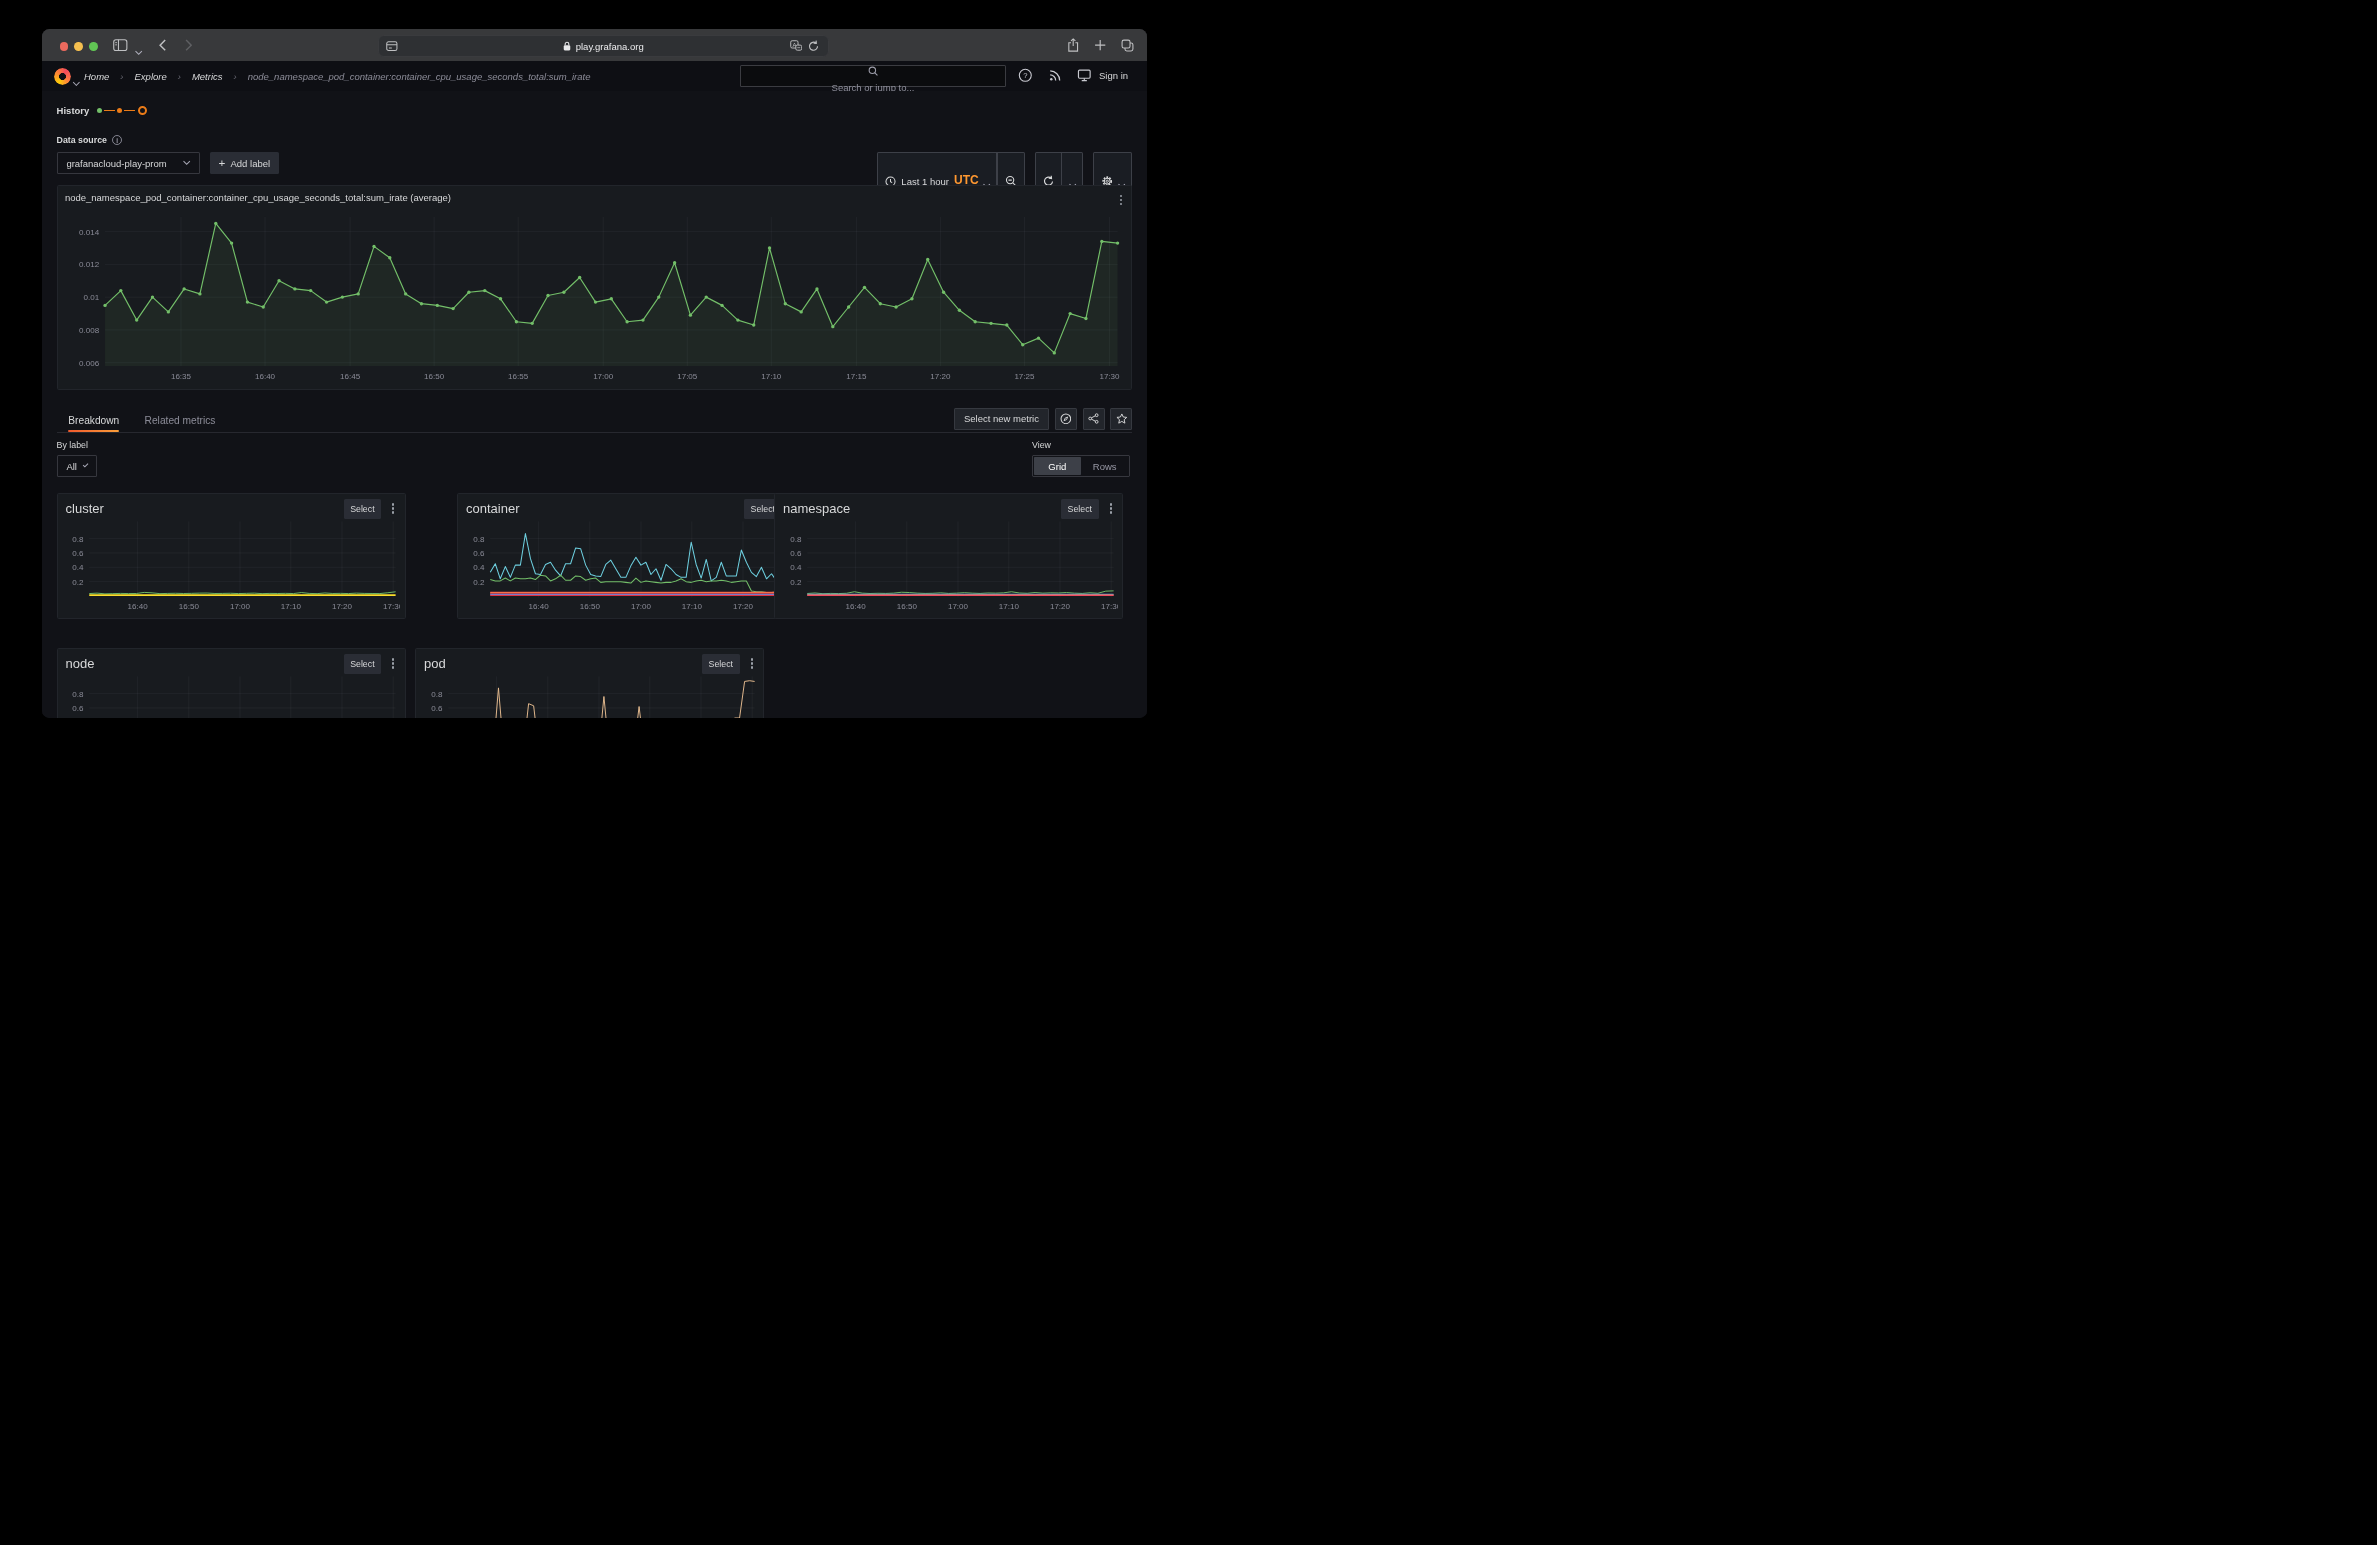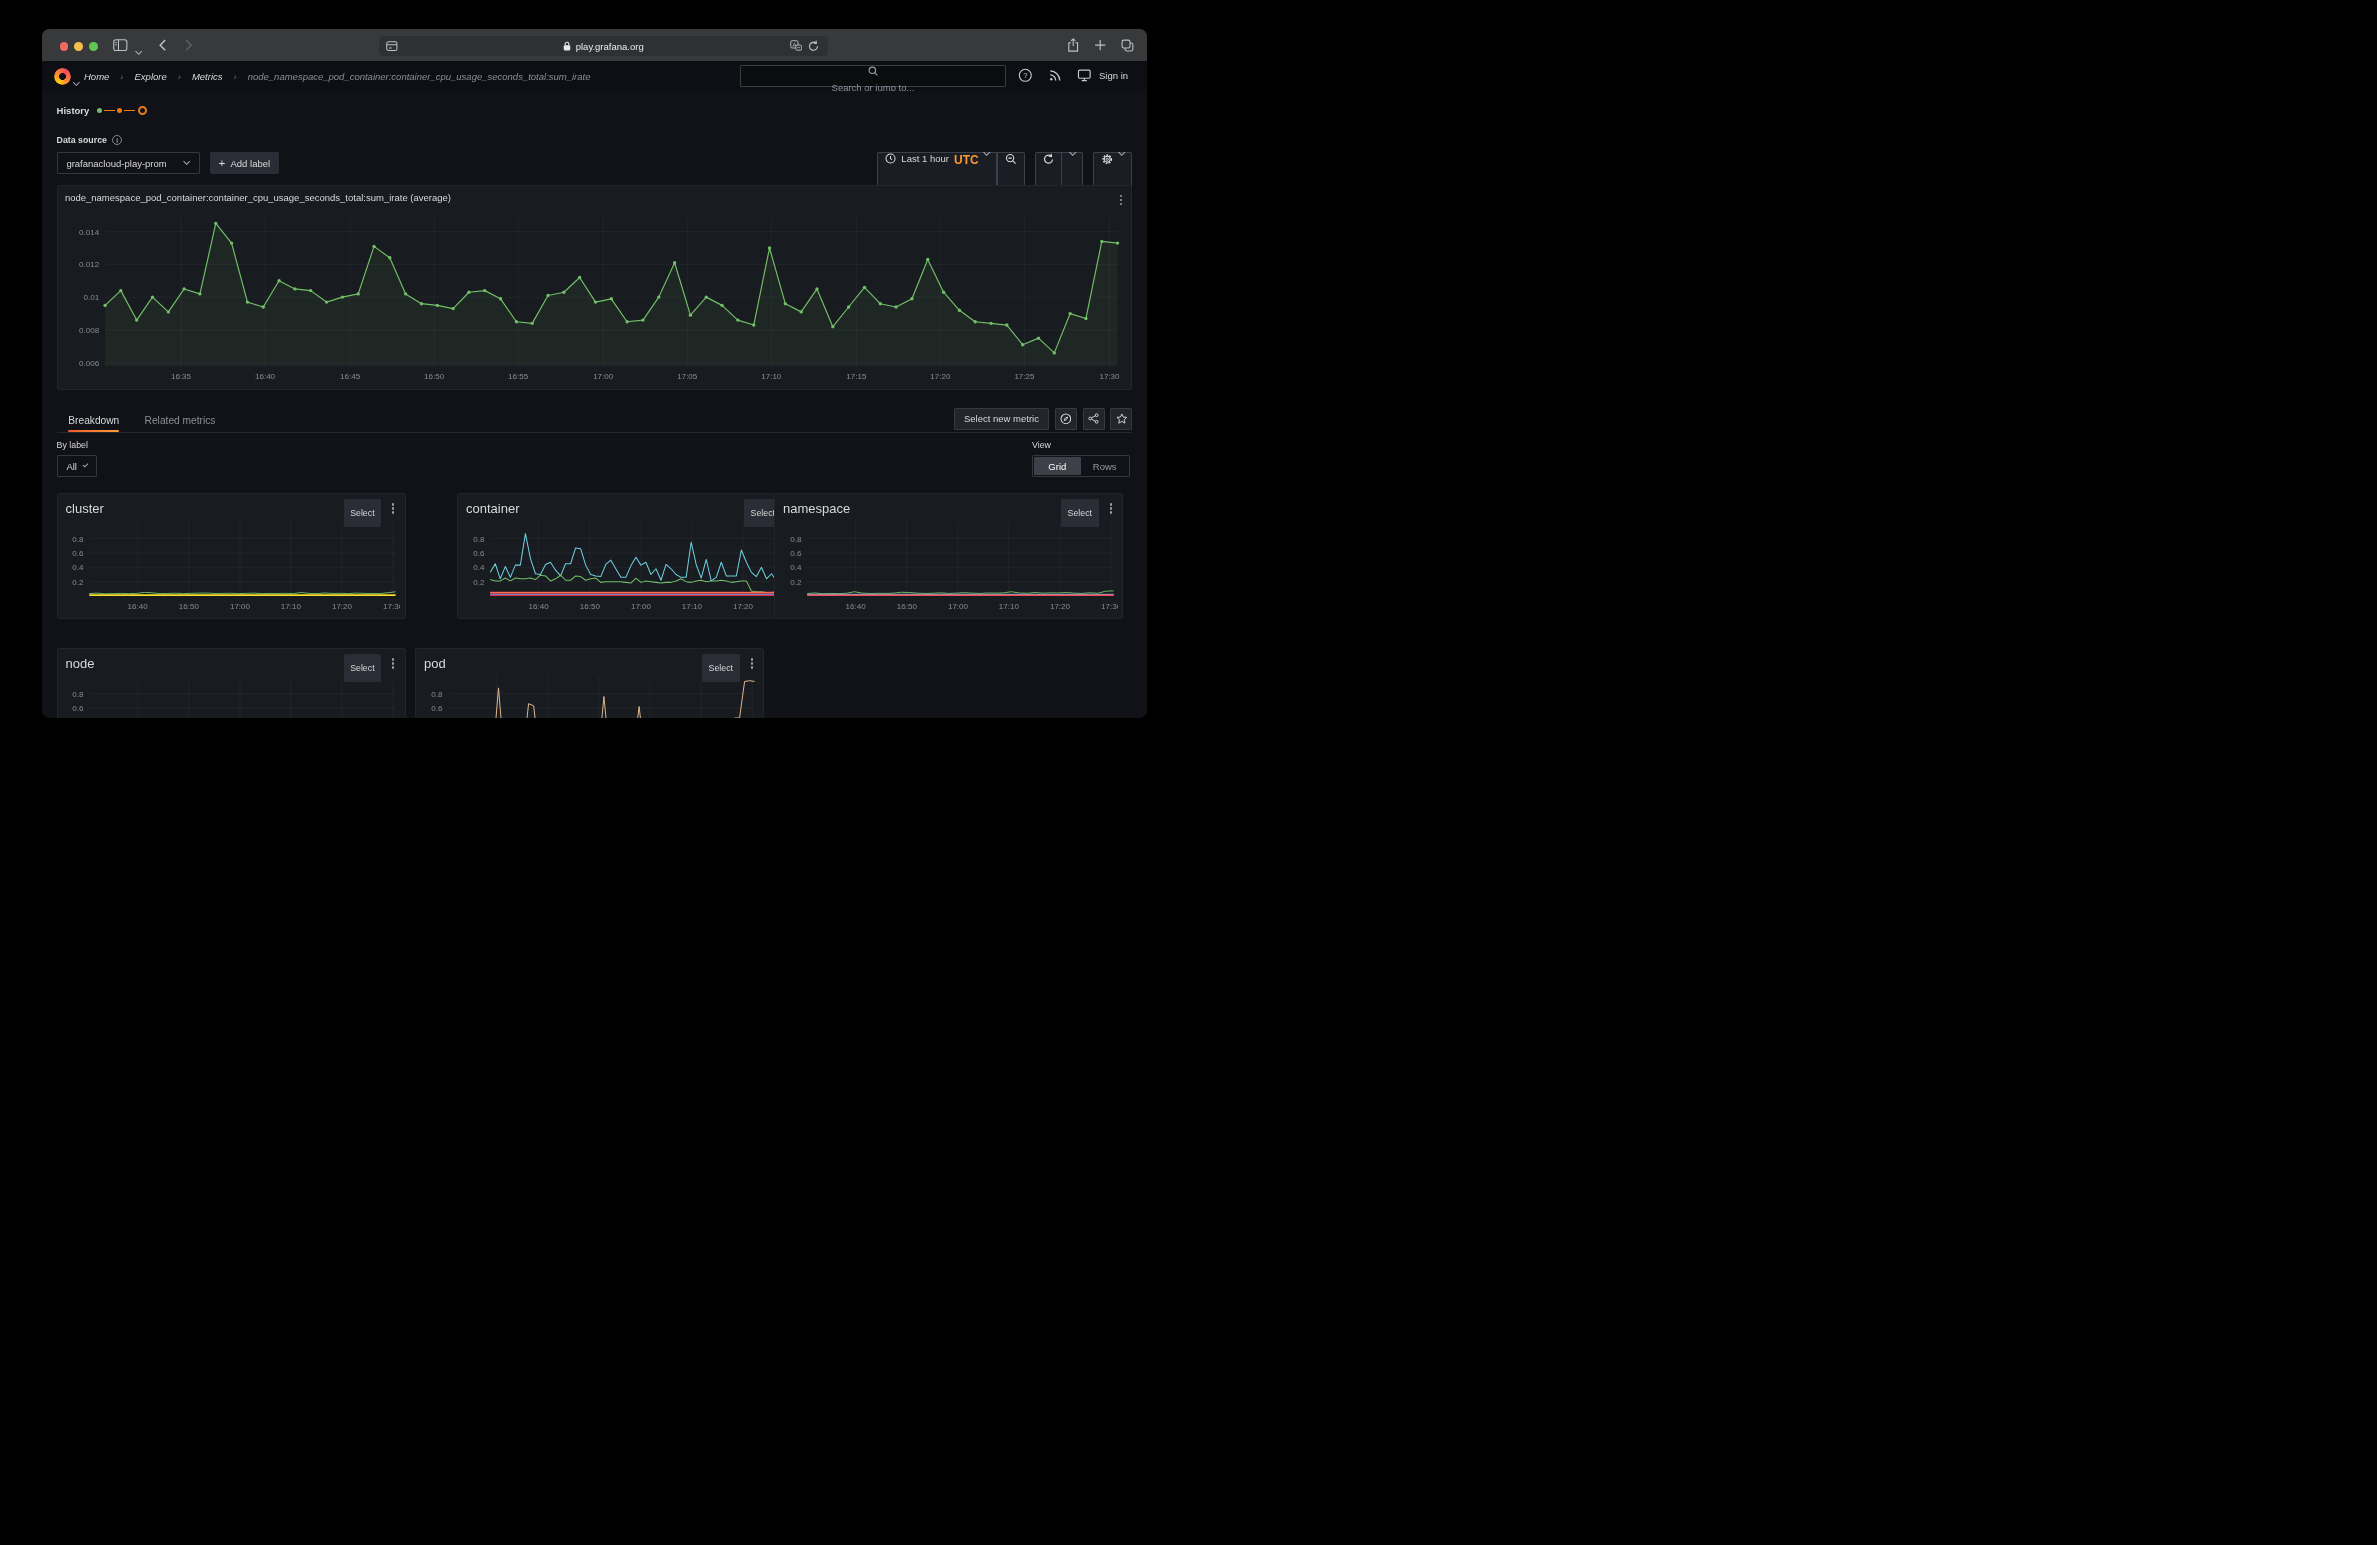--- a/index.html
+++ b/index.html
@@ -34,21 +34,21 @@
   .tl-ring{width:9.5px;height:9.5px;border-radius:50%;border:2.2px solid #eb7b18;box-sizing:border-box;}
   .ds-label{position:absolute;left:14.6px;top:44px;display:flex;align-items:center;gap:5.1px;font-size:8.8px;font-weight:600;color:#d8d9da;text-align:center;}
   .info-circ{width:10.2px;height:10.2px;border-radius:50%;border:1px solid rgba(204,204,220,.6);color:rgba(204,204,220,.7);font-size:6.6px;display:flex;align-items:center;justify-content:center;box-sizing:border-box;}
   .controls{position:absolute;left:14.6px;top:61px;height:22px;display:flex;gap:10.2px;}
   .dd{display:flex;align-items:center;gap:7.3px;height:22px;padding:0 8.8px;border:0.7px solid rgba(204,204,220,.2);border-radius:1.5px;background:#111217;font-size:9.5px;color:#d8d9da;box-sizing:border-box;}
   .btn{display:inline-flex;align-items:center;gap:5.1px;height:22px;padding:0 8.8px;border-radius:1.5px;font-size:9.5px;color:#d8d9da;box-sizing:border-box;}
   .btn.filled{background:#2a2d35;}
   .chev{width:4.4px;height:4.4px;border-right:1.2px solid currentColor;border-bottom:1.2px solid currentColor;transform:rotate(45deg);display:inline-block;margin-top:-2.9px;color:rgba(204,204,220,.8);}
   .rcontrols{position:absolute;right:14.6px;top:61px;display:flex;align-items:center;gap:9.5px;}
   .joined{display:flex;}
-  .tbtn{display:flex;align-items:flex-start;gap:5.1px;height:36px;padding:0 7.3px;border:0.7px solid rgba(204,204,220,.2);background:#1a1d23;color:#d8d9da;font-size:9.5px;box-sizing:border-box;}
+  .tbtn{display:flex;align-items:flex-end;gap:5.1px;height:36px;padding:0 7.3px;border:0.7px solid rgba(204,204,220,.2);background:#1a1d23;color:#d8d9da;font-size:9.5px;box-sizing:border-box;}
   .joined .tbtn+.tbtn{margin-left:-0.7px;}
   .joined .tbtn:first-child{border-radius:1.5px 0 0 1.5px;}
   .joined .tbtn:last-child{border-radius:0 1.5px 1.5px 0;}
   .utc{font-size:12px;font-weight:700;color:#ff9830;}
   .kebab{display:inline-flex;flex-direction:column;gap:1.8px;padding:2.2px;}
   .kebab i{width:2.2px;height:2.2px;border-radius:50%;background:#9aa0a8;}
   
   .panel{position:absolute;background:#181b1f;border:0.7px solid #22252b;border-radius:1.5px;box-sizing:border-box;}
   .panel-title{position:absolute;left:7.3px;top:5.9px;font-size:9.5px;font-weight:500;color:#d8d9da;white-space:nowrap;}
   .main-chart{position:absolute;left:7.3px;right:7.3px;top:25px;bottom:4.4px;overflow:hidden;}
@@ -59,21 +59,21 @@
   .tab.idle{color:rgba(204,204,220,.65);}
   .tab-actions{position:absolute;right:0;top:-1.5px;display:flex;gap:5.9px;align-items:center;}
   .iconbtn{width:22px;height:22px;border:0.7px solid rgba(204,204,220,.12);background:#22252b;border-radius:1.5px;display:flex;align-items:center;justify-content:center;color:#d8d9da;box-sizing:border-box;}
   .small-label{position:absolute;font-size:8.8px;font-weight:400;color:#d8d9da;}
   .view-toggle{position:absolute;left:990px;top:364px;width:98px;height:22px;border:0.7px solid rgba(204,204,220,.2);border-radius:1.5px;display:flex;padding:0.7px;box-sizing:border-box;}
   .seg{flex:1;display:flex;align-items:center;justify-content:center;font-size:9.5px;border-radius:0.7px;}
   .seg.on{background:#3d4048;color:#fff;font-weight:500;}
   .seg.off{color:rgba(204,204,220,.7);}
   .spanel{position:absolute;width:349px;height:126px;background:#181b1f;border:0.7px solid #22252b;border-radius:1.5px;box-sizing:border-box;}
   .sp-title{position:absolute;left:8px;top:6.6px;font-size:13px;font-weight:500;color:#d8d9da;}
-  .sel-btn{position:absolute;top:5.1px;right:23.4px;height:28px;padding:0 6.6px;font-size:8.8px;background:#2a2d35;border-radius:1.5px;color:#d8d9da;display:flex;align-items:center;}
+  .sel-btn{position:absolute;top:5.1px;right:23.4px;height:20px;padding:0 6.6px;font-size:8.8px;background:#2a2d35;border-radius:1.5px;color:#d8d9da;display:flex;align-items:center;}
   .sp-kebab{position:absolute;top:7.3px;right:8px;}
   .sp-chart{position:absolute;left:2.9px;right:4.4px;top:23.4px;bottom:2.9px;overflow:hidden;}
 </style>
 </head>
 <body>
 
 <div class="window">
 
   <div class="titlebar">
     <span class="tl" style="left:17.6px;background:#ec6a5e;"></span>

